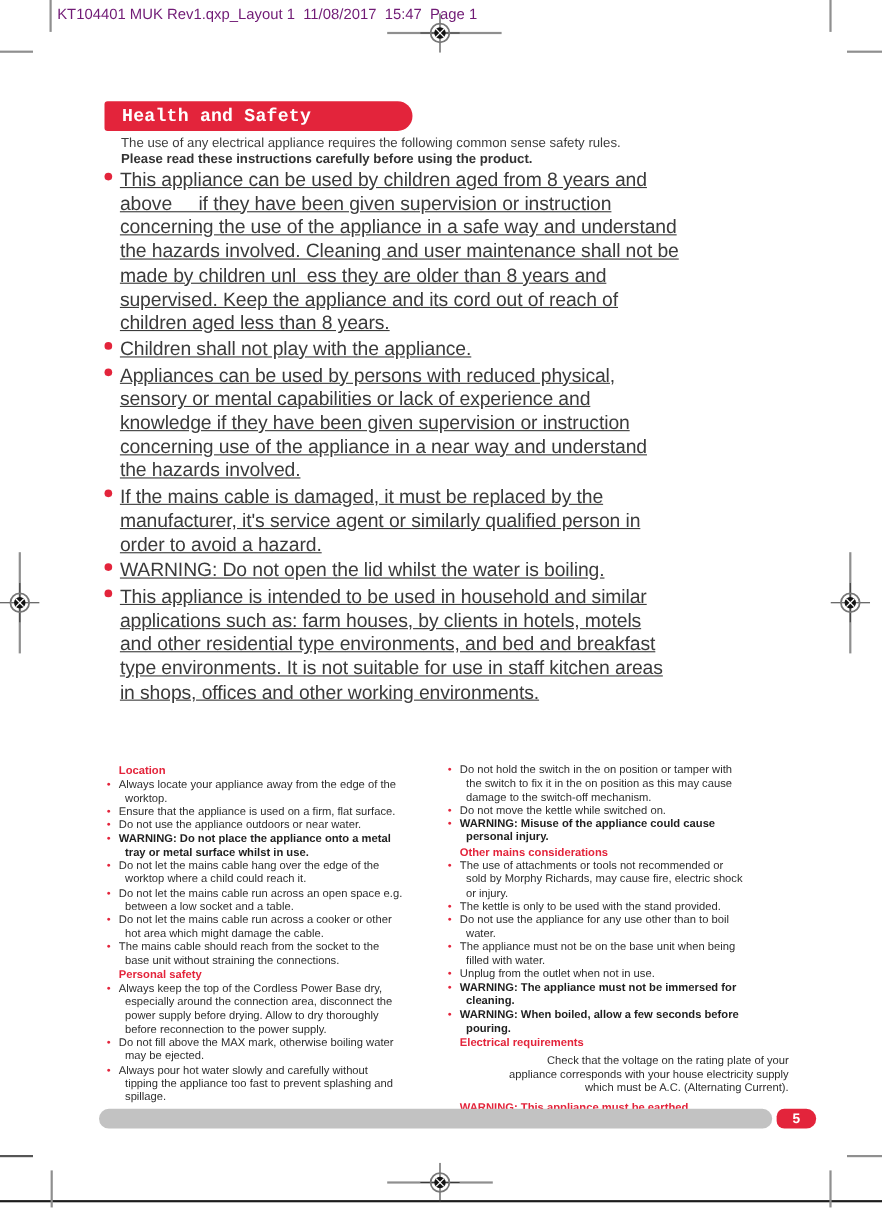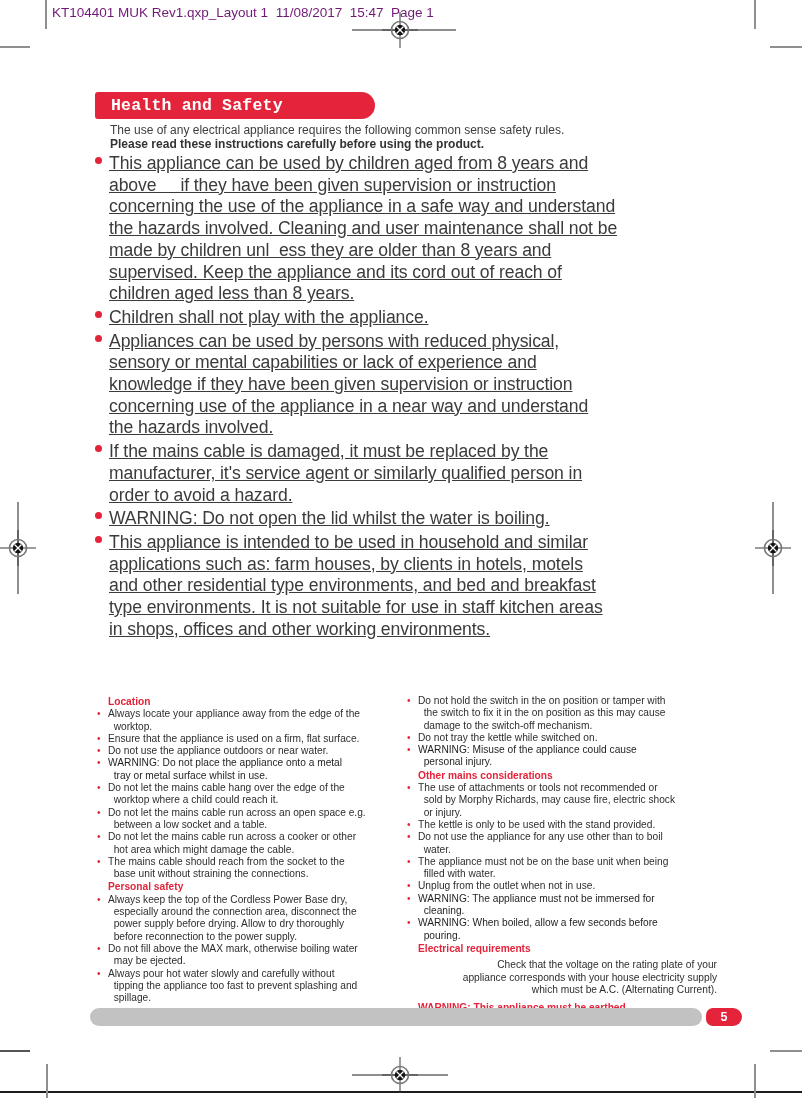--- a/index.html
+++ b/index.html
@@ -34,21 +34,21 @@
   .pre{white-space:pre-wrap;}
 
   
   .col{position:absolute;top:652px;font-size:10.2px;line-height:12.3px;color:#2e2e2e;margin-top:43px;}
   .col-left{left:95px;width:300px;}
   .col-right{left:405px;width:312px;}
   .sb{position:relative;}
   .sb.heading{color:var(--accent);font-weight:bold;padding-left:13px;margin-top:1px;}
   .sb.bullet{padding-left:13px;}
   .sb.bullet .dot{position:absolute;left:2px;top:0;color:var(--accent);}
-  .sb.bullet.bold .t{font-weight:normal;color:#1f1f1f;}
+  .sb.bullet.bold .t{font-weight:bold;color:#1f1f1f;}
   .sb.para{padding-left:13px;margin-top:4px;text-align:right;}
   .sb.warning{padding-left:13px;margin-top:6px;color:var(--accent);font-weight:bold;}
 
   
   .footer-bar{position:absolute;left:90px;top:1008px;width:612px;height:18px;
               background:var(--gray);border-radius:9px;}
   .page-tab{position:absolute;left:706px;top:1008px;width:36px;height:18px;
             background:var(--accent);border-radius:7px 9px 9px 7px;
             color:#fff;font-weight:bold;font-size:12.5px;line-height:18px;
             text-align:center;}
@@ -167,21 +167,21 @@
       <div class="sb bullet"><span class="dot">•</span><span class="t pre">Do not fill above the MAX mark, otherwise boiling water
   may be ejected.</span></div>
       <div class="sb bullet"><span class="dot">•</span><span class="t pre">Always pour hot water slowly and carefully without
   tipping the appliance too fast to prevent splashing and
   spillage.</span></div>
     </div>
   <div class="col col-right" id="col-right">
       <div class="sb bullet"><span class="dot">•</span><span class="t pre">Do not hold the switch in the on position or tamper with
   the switch to fix it in the on position as this may cause
   damage to the switch-off mechanism.</span></div>
-      <div class="sb bullet"><span class="dot">•</span><span class="t pre">Do not tray the kettle while switched on.</span></div>
+      <div class="sb bullet"><span class="dot">•</span><span class="t pre">Do not move the kettle while switched on.</span></div>
       <div class="sb bullet bold"><span class="dot">•</span><span class="t pre">WARNING: Misuse of the appliance could cause
   personal injury.</span></div>
       <div class="sb heading pre">Other mains considerations</div>
       <div class="sb bullet"><span class="dot">•</span><span class="t pre">The use of attachments or tools not recommended or
   sold by Morphy Richards, may cause fire, electric shock
   or injury.</span></div>
       <div class="sb bullet"><span class="dot">•</span><span class="t pre">The kettle is only to be used with the stand provided.</span></div>
       <div class="sb bullet"><span class="dot">•</span><span class="t pre">Do not use the appliance for any use other than to boil
   water.</span></div>
       <div class="sb bullet"><span class="dot">•</span><span class="t pre">The appliance must not be on the base unit when being

